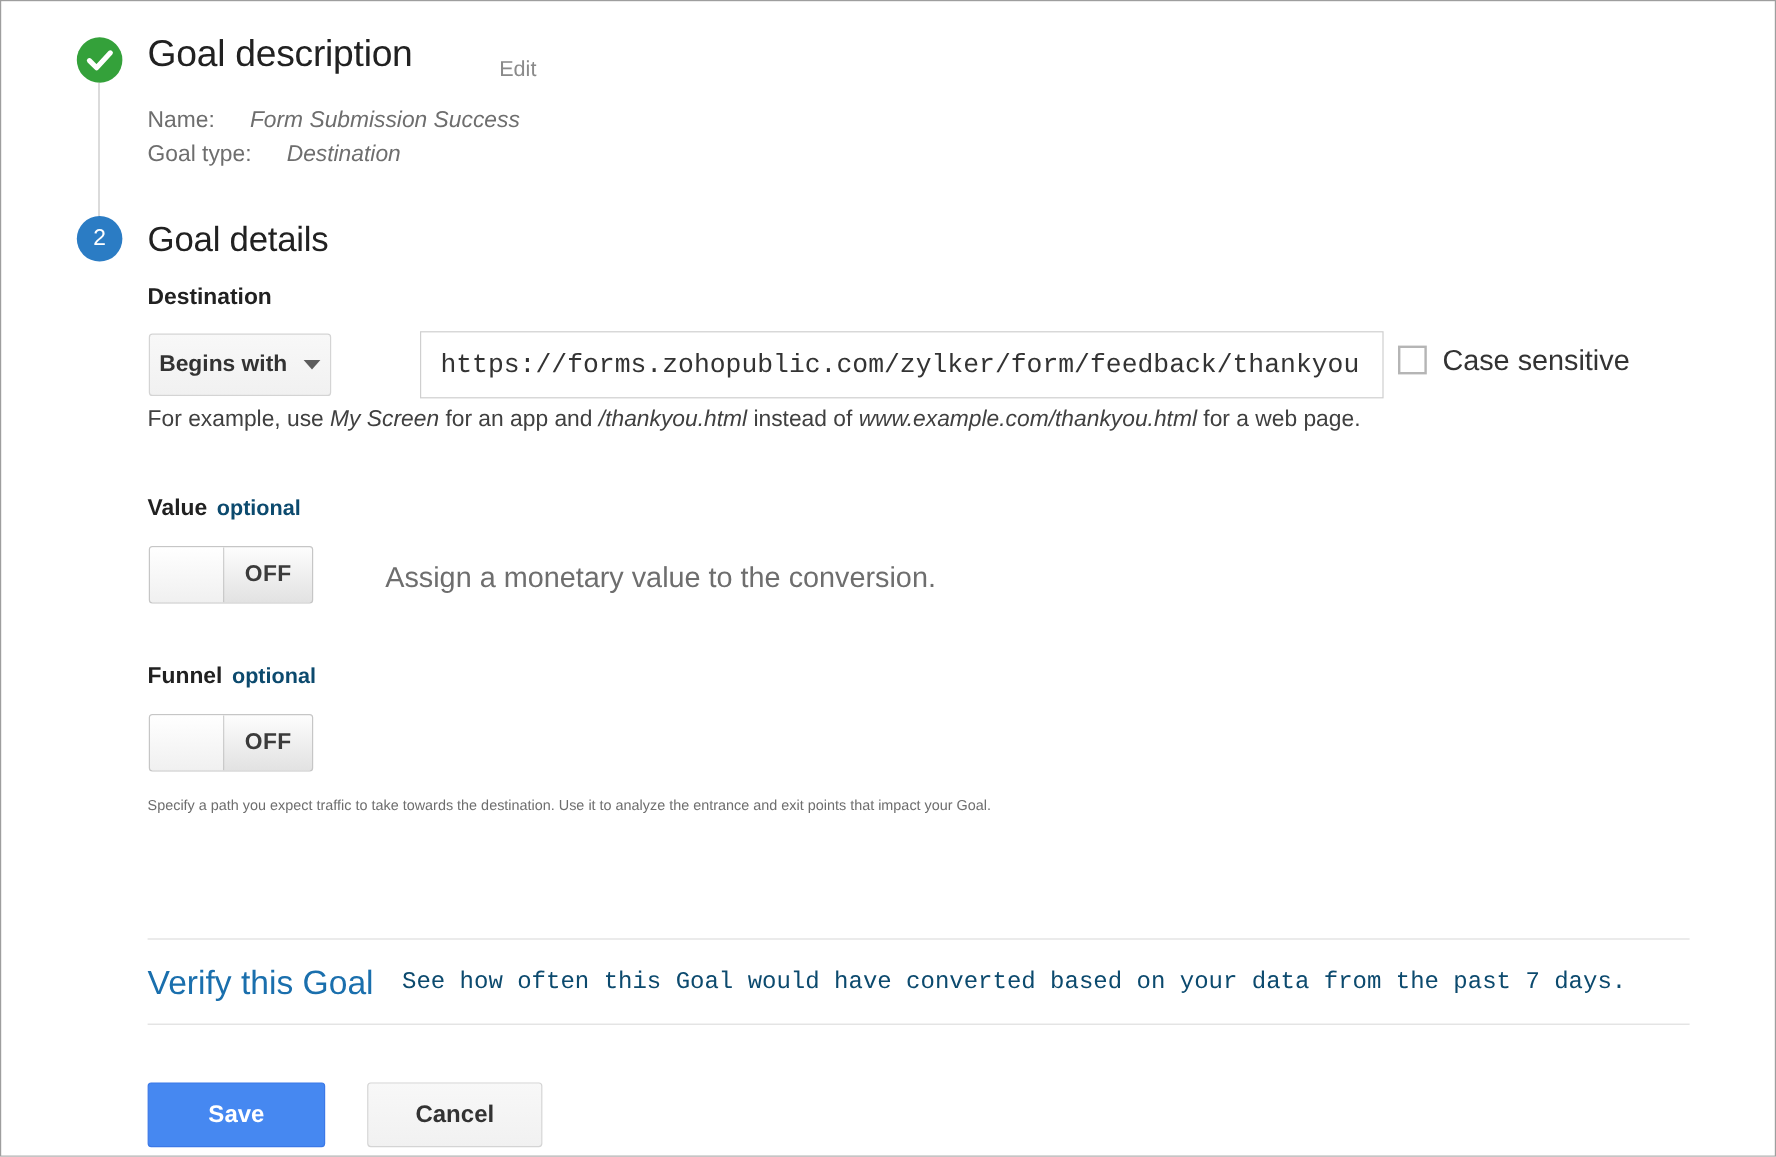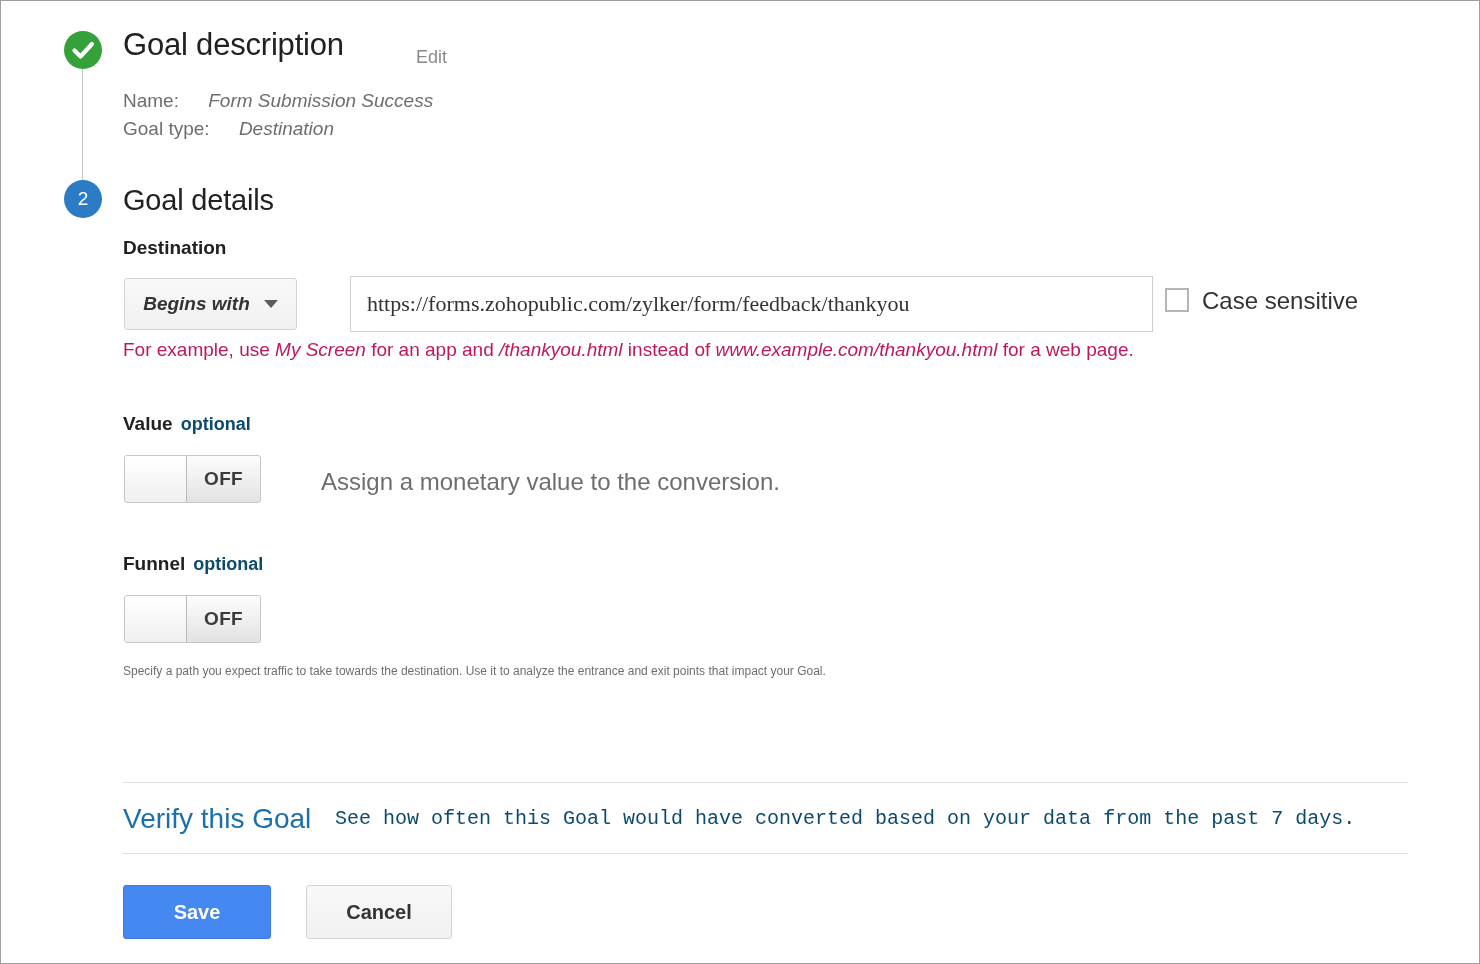--- a/index.html
+++ b/index.html
@@ -118,31 +118,30 @@
     margin-left: 8px;
   }
   .lbl-destination { left: 122px; top: 236px; }
   .lbl-value       { left: 122px; top: 412px; }
   .lbl-funnel      { left: 122px; top: 552px; }
 
   .match-select {
     position: absolute;
     left: 123px;
     top: 277px;
-    width: 173px;
+    width: 152px;
     height: 52px;
     box-sizing: border-box;
     background: linear-gradient(to bottom, #f8f8f8, #f1f1f1);
     border: 1px solid #d4d4d4;
     border-radius: 3px;
     display: flex;
     align-items: center;
     justify-content: center;
     cursor: pointer;
-    font-style: italic;
   }
   .match-select .txt {
     font-size: 19px;
     font-weight: bold;
     color: #333333;
   }
   .caret {
     margin-left: 14px;
     width: 0; height: 0;
     border-left: 7px solid transparent;
@@ -158,21 +157,21 @@
     height: 56px;
     box-sizing: border-box;
     background: #ffffff;
     border: 1px solid #cfcfcf;
     display: flex;
     align-items: center;
     padding: 0 16px;
     font-size: 22px;
     color: #333333;
     outline: none;
-    font-family: Liberation Serif, serif;
+    font-family: Liberation Mono, monospace;
   }
 
   .case-box {
     position: absolute;
     left: 1164px;
     top: 287px;
     width: 24px;
     height: 24px;
     box-sizing: border-box;
     border: 2px solid #b5b5b5;
@@ -186,21 +185,21 @@
     font-size: 24px;
     color: #333333;
     white-space: nowrap;
     cursor: pointer;
   }
 
   .hint {
     position: absolute;
     left: 122px;
     font-size: 19px;
-    color: #be185d;
+    color: #404040;
     white-space: nowrap;
   }
   .hint i { font-style: italic; }
   .hint-destination { top: 338px; }
 
   
   .toggle {
     position: absolute;
     width: 137px;
     height: 48px;
@@ -286,20 +285,21 @@
   .btn {
     position: absolute;
     box-sizing: border-box;
     display: flex;
     align-items: center;
     justify-content: center;
     font-size: 20px;
     font-weight: bold;
     border-radius: 3px;
     cursor: pointer;
+    margin-top: 17px;
   }
   .btn-save {
     left: 122px;
     top: 884px;
     width: 148px;
     height: 54px;
     background: #4688f1;
     border: 1px solid #3b78e7;
     color: #ffffff;
   }

